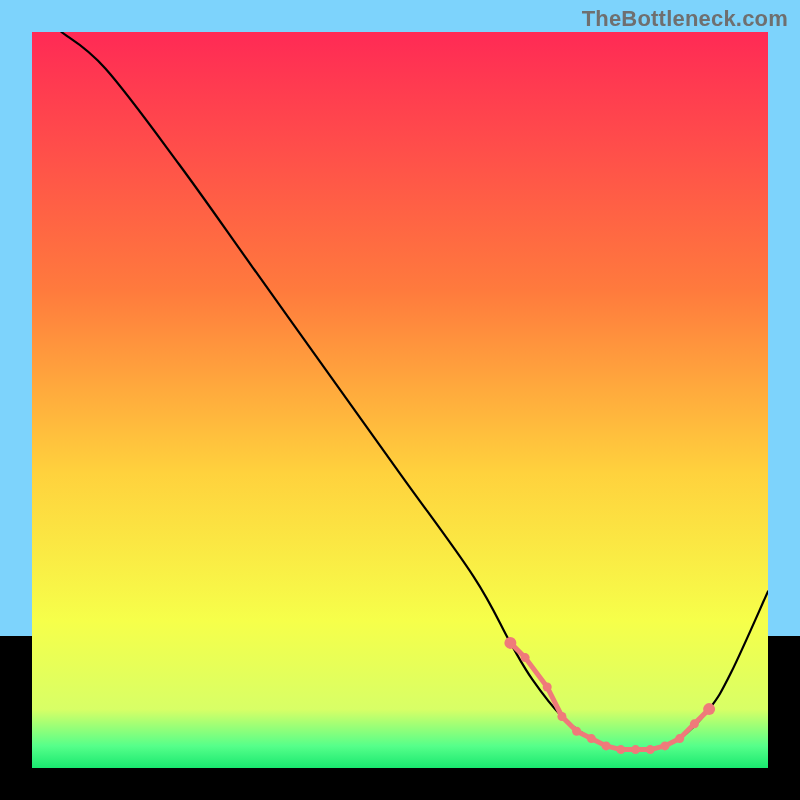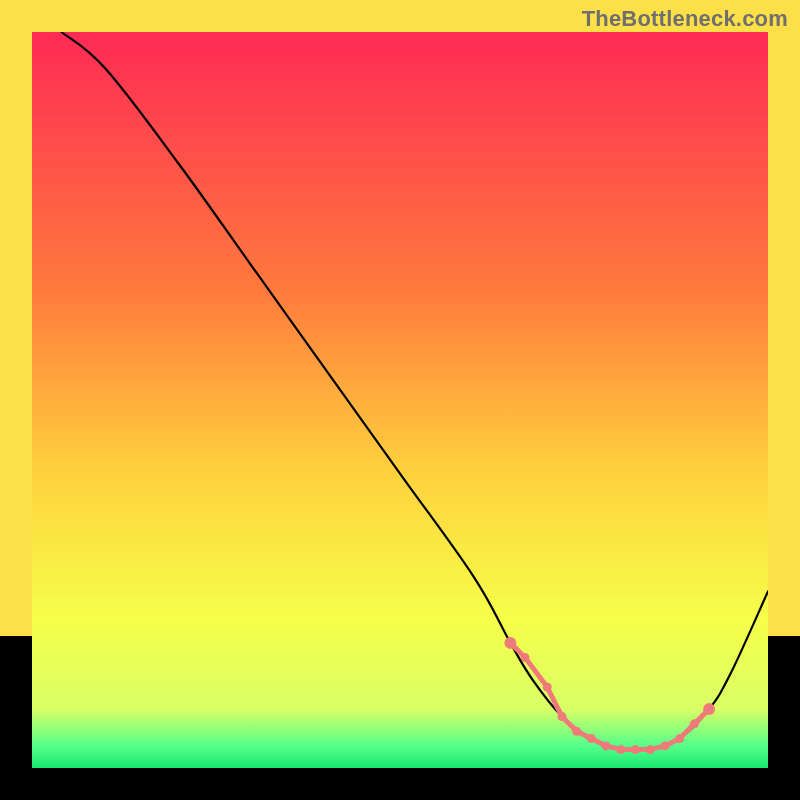--- a/index.html
+++ b/index.html
@@ -9,21 +9,21 @@
     height: 800px;
     background: #000;
     overflow: hidden;
   }
   .frame {
     position: absolute;
     left: 0;
     top: 0;
     width: 800px;
     height: 636px;
-    background: #fde047;
+    background: #7dd3fc;
   }
   .plot-area {
     position: absolute;
     left: 32px;
     top: 32px;
     width: 736px;
     height: 736px;
     overflow: hidden;
   }
   .watermark {

